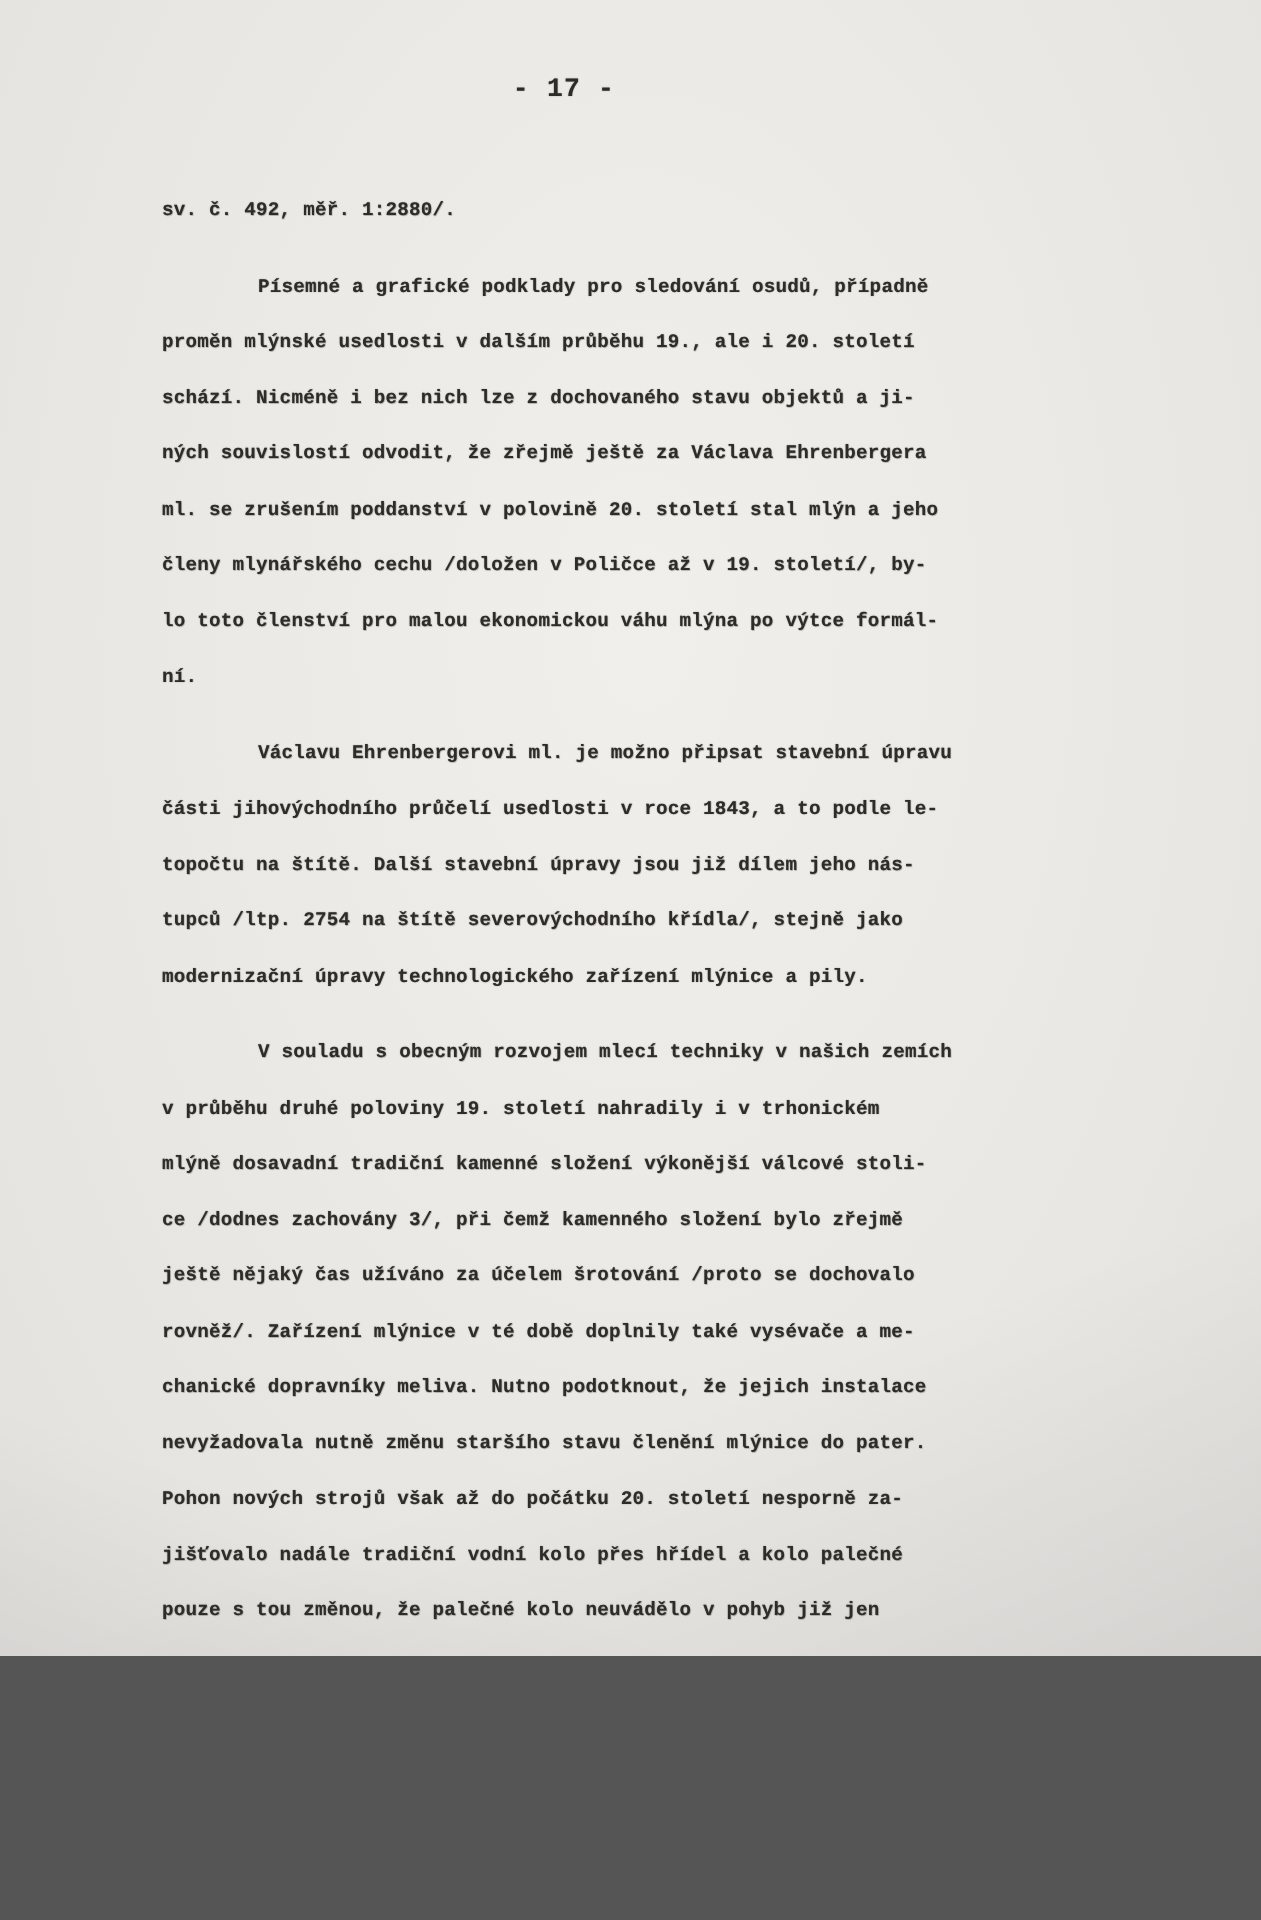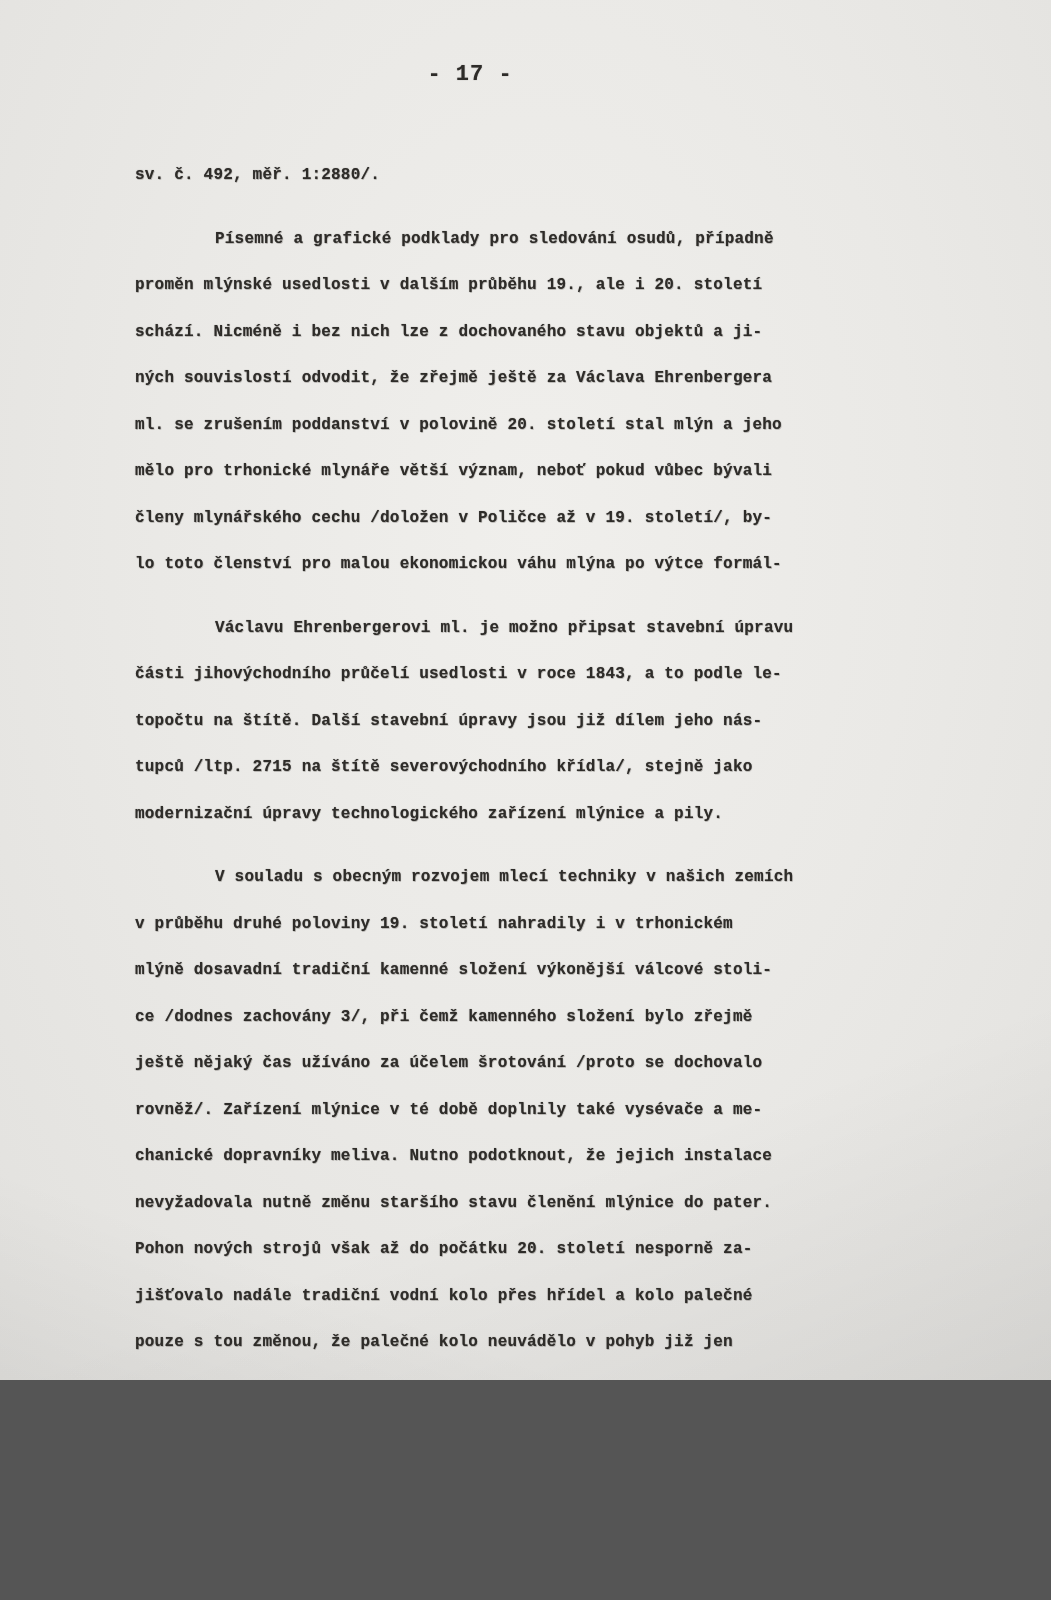--- a/index.html
+++ b/index.html
@@ -62,29 +62,29 @@
   <div class="body-text">
       <div class="para">
         <div class="line">sv. č. 492, měř. 1:2880/.</div>
       </div>
       <div class="para indent">
         <div class="line">Písemné a grafické podklady pro sledování osudů, případně</div>
         <div class="line">proměn mlýnské usedlosti v dalším průběhu 19., ale i 20. století</div>
         <div class="line">schází. Nicméně i bez nich lze z dochovaného stavu objektů a ji-</div>
         <div class="line">ných souvislostí odvodit, že zřejmě ještě za Václava Ehrenbergera</div>
         <div class="line">ml. se zrušením poddanství v polovině 20. století stal mlýn a jeho</div>
-        <div class="line">mělo pro trhonické mlynáře větší význam, neboť pokud vůbec bývali</div>
         <div class="line">členy mlynářského cechu /doložen v Poličce až v 19. století/, by-</div>
         <div class="line">lo toto členství pro malou ekonomickou váhu mlýna po výtce formál-</div>
+        <div class="line">ní.</div>
       </div>
       <div class="para indent">
         <div class="line">Václavu Ehrenbergerovi ml. je možno připsat stavební úpravu</div>
         <div class="line">části jihovýchodního průčelí usedlosti v roce 1843, a to podle le-</div>
         <div class="line">topočtu na štítě. Další stavební úpravy jsou již dílem jeho nás-</div>
-        <div class="line">tupců /ltp. 2715 na štítě severovýchodního křídla/, stejně jako</div>
+        <div class="line">tupců /ltp. 2754 na štítě severovýchodního křídla/, stejně jako</div>
         <div class="line">modernizační úpravy technologického zařízení mlýnice a pily.</div>
       </div>
       <div class="para indent">
         <div class="line">V souladu s obecným rozvojem mlecí techniky v našich zemích</div>
         <div class="line">v průběhu druhé poloviny 19. století nahradily i v trhonickém</div>
         <div class="line">mlýně dosavadní tradiční kamenné složení výkonější válcové stoli-</div>
         <div class="line">ce /dodnes zachovány 3/, při čemž kamenného složení bylo zřejmě</div>
         <div class="line">ještě nějaký čas užíváno za účelem šrotování /proto se dochovalo</div>
         <div class="line">rovněž/. Zařízení mlýnice v té době doplnily také vysévače a me-</div>
         <div class="line">chanické dopravníky meliva. Nutno podotknout, že jejich instalace</div>

